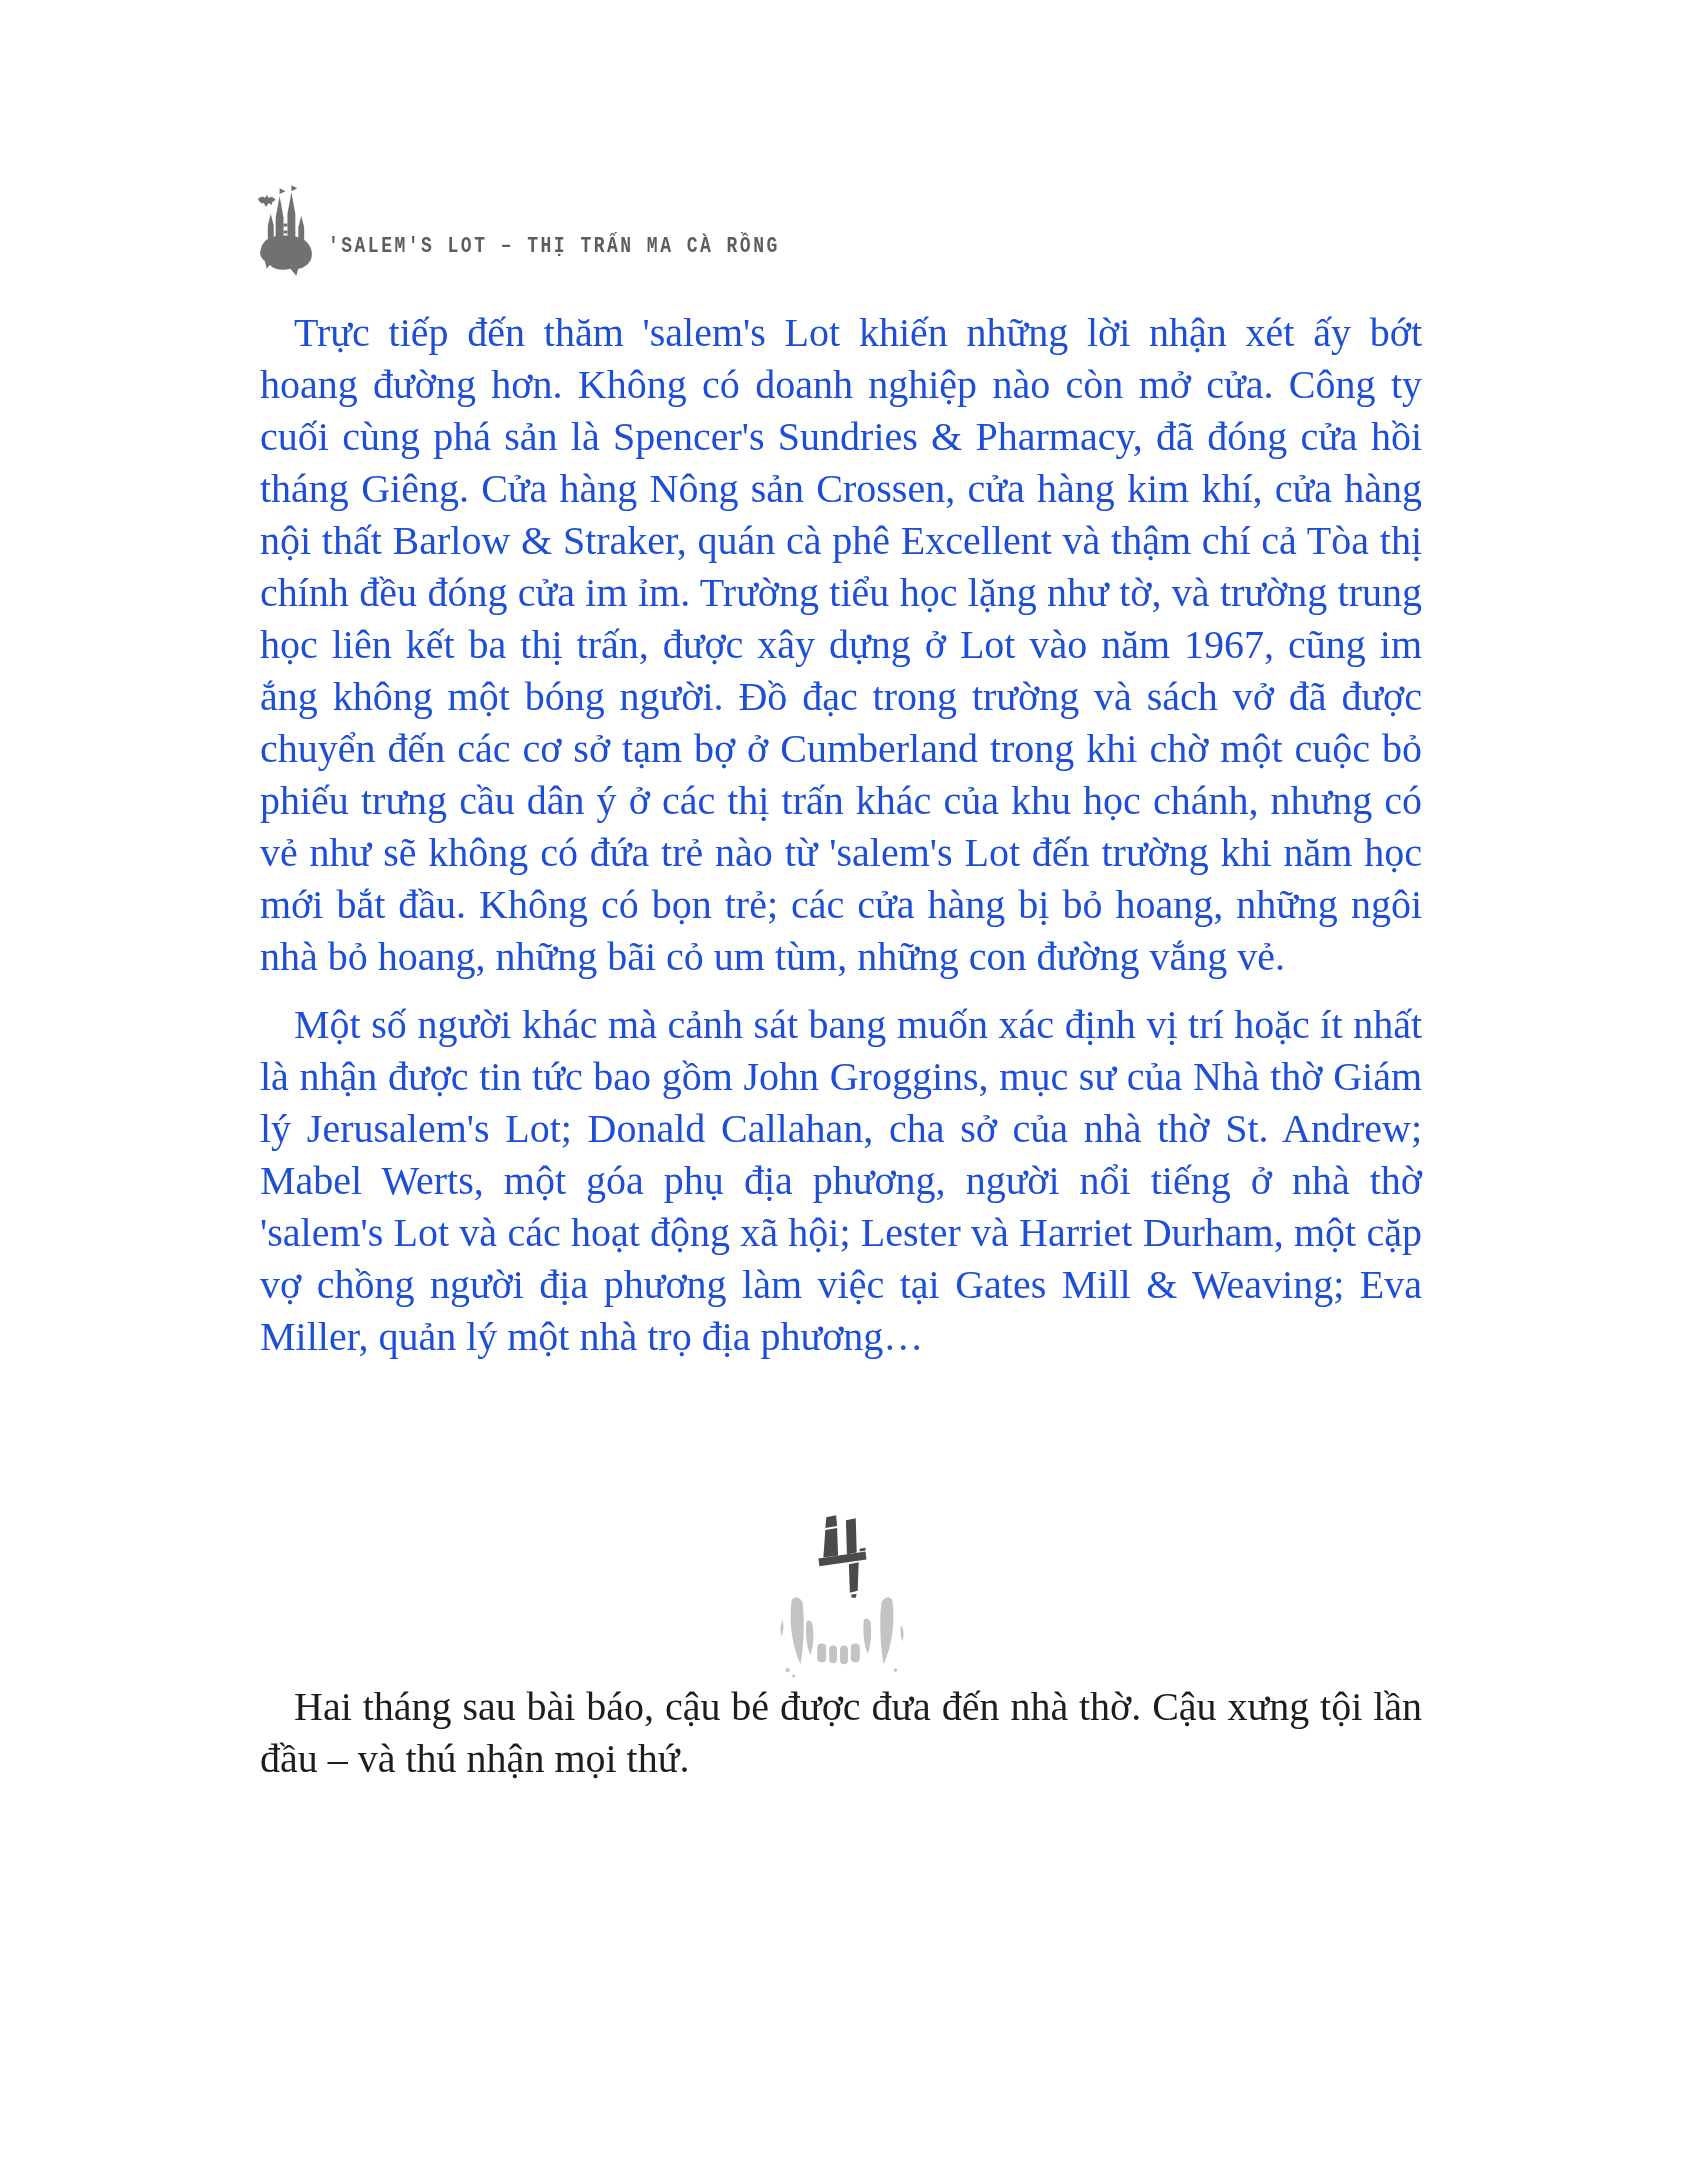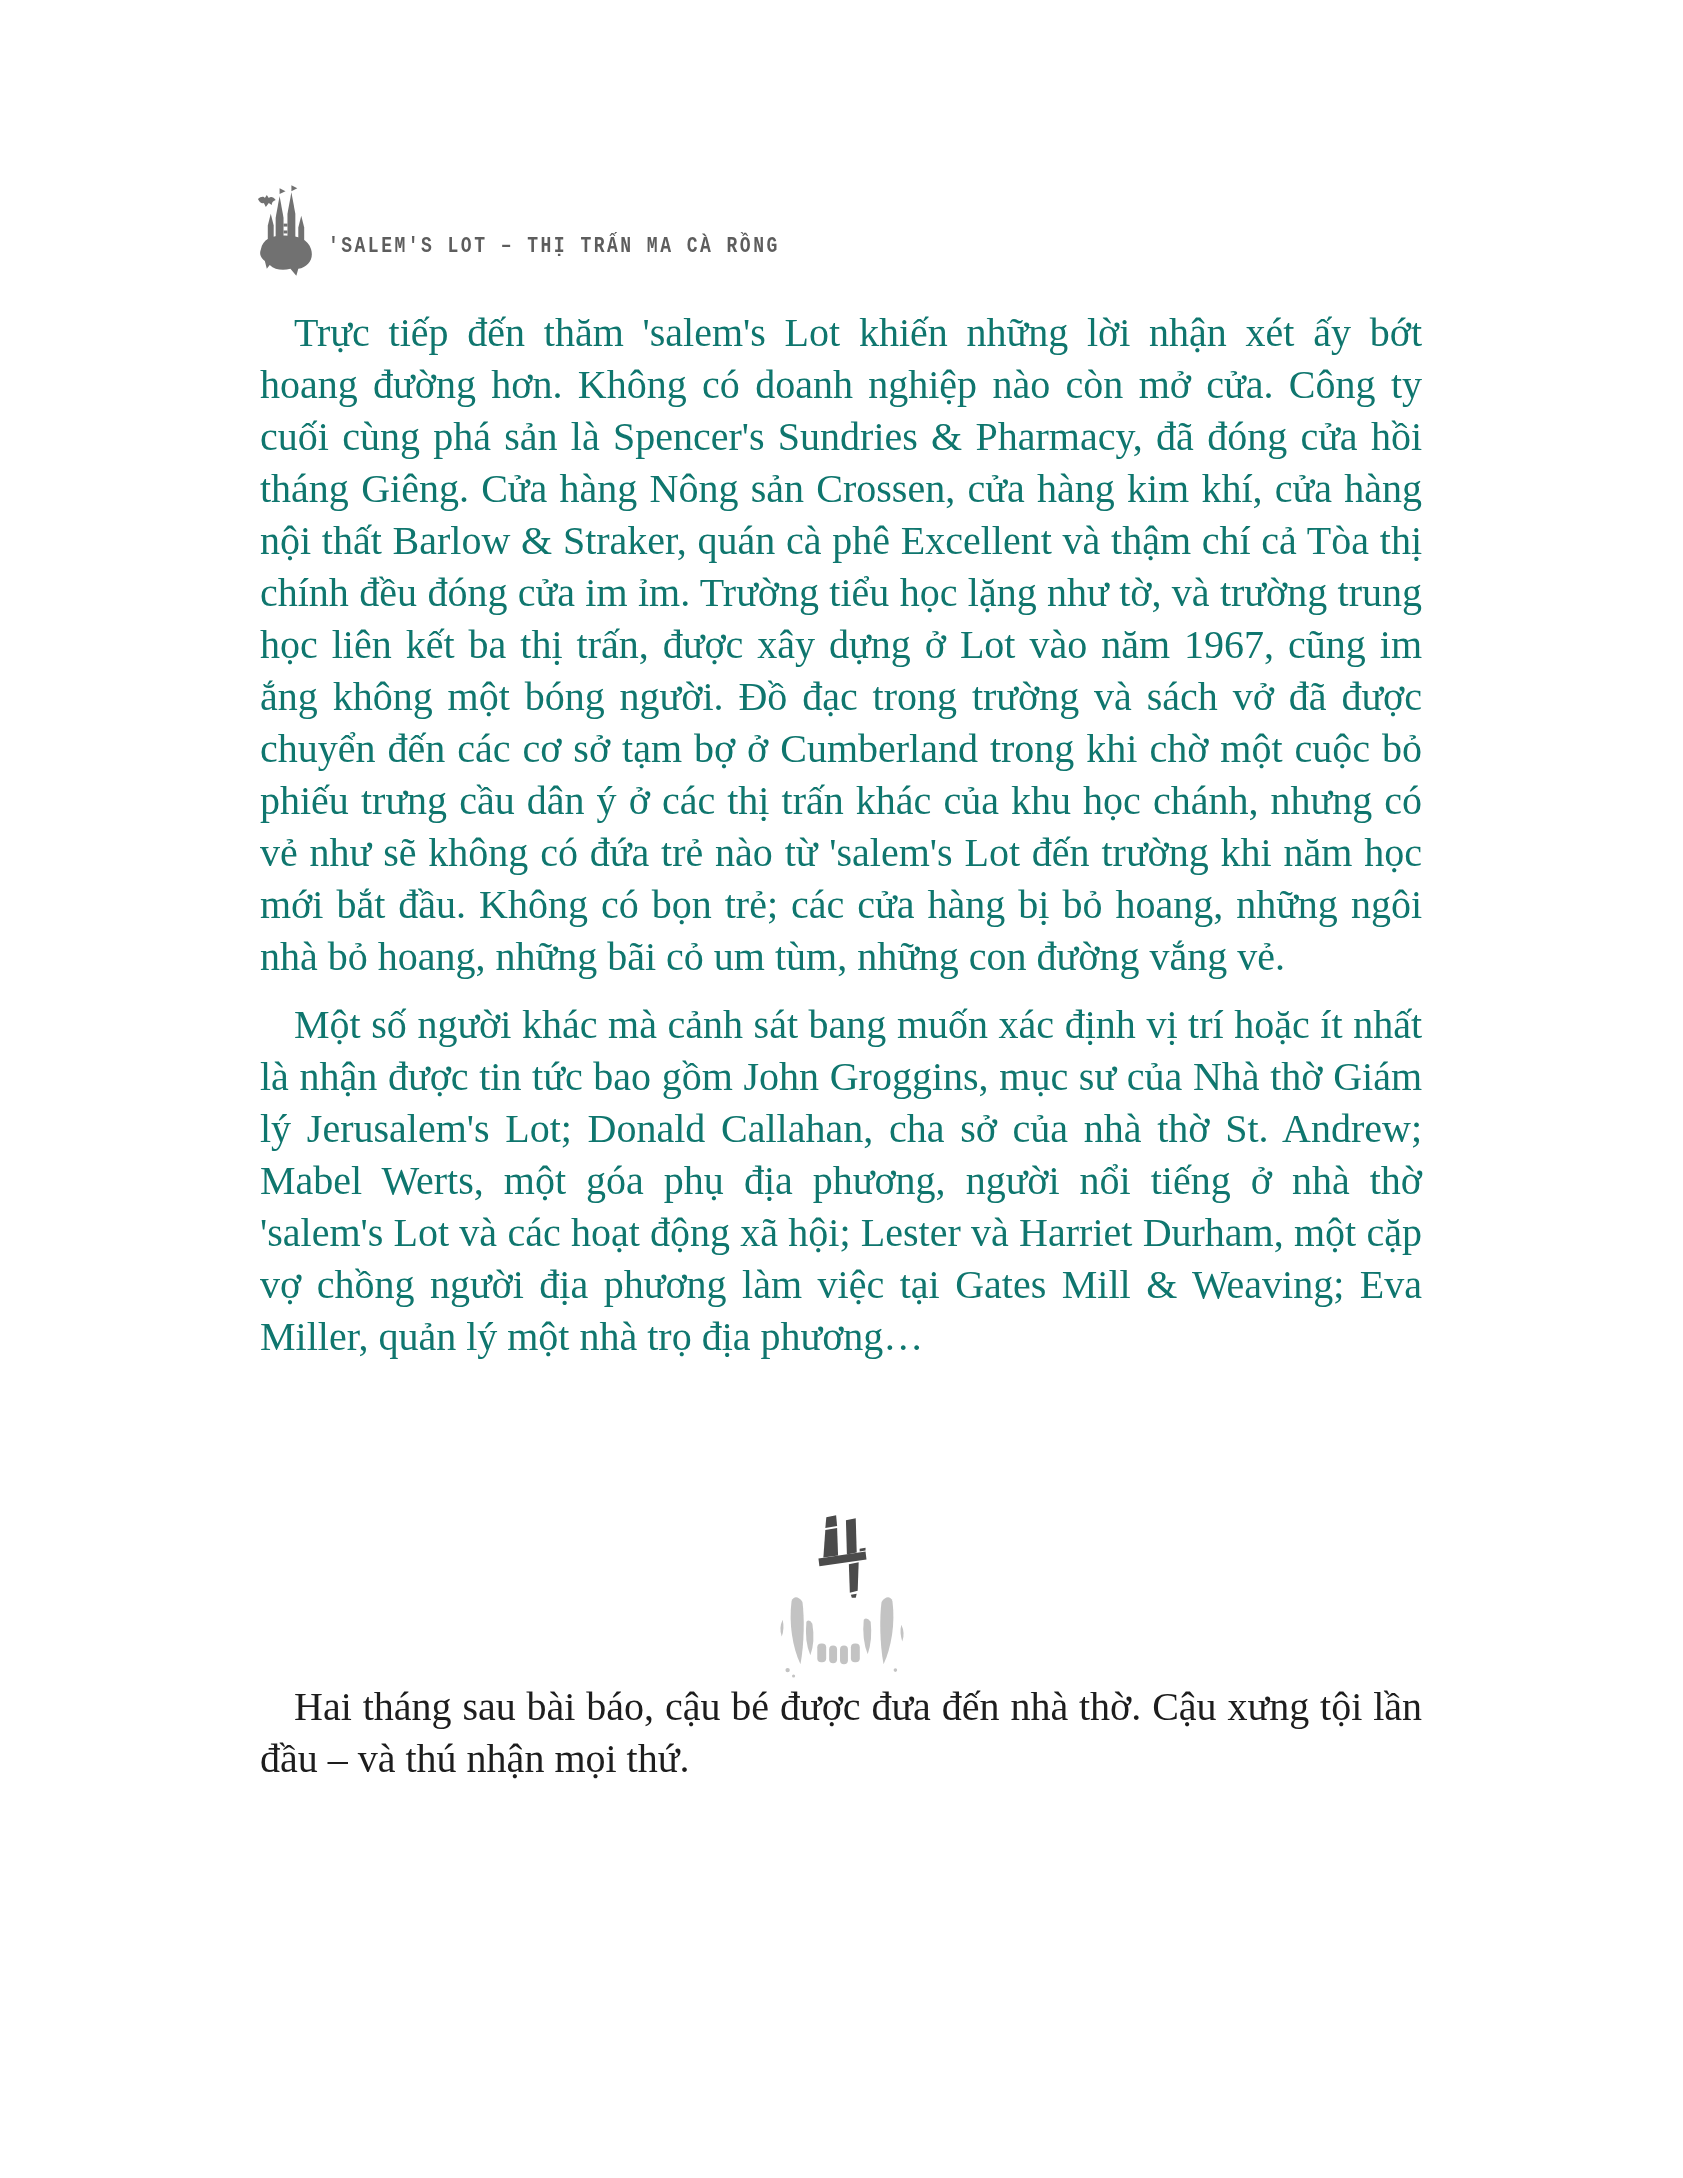--- a/index.html
+++ b/index.html
@@ -33,21 +33,21 @@
     transform: scaleX(0.82);
     transform-origin: left bottom;
   }
 
   
   .text-col {
     position: absolute;
     left: 260px;
     top: 307px;
     width: 1162px;
-    color: #0f766e;
+    color: #1d4ed8;
     font-size: 40px;
     line-height: 52px;
     text-align: justify;
   }
   .para { margin: 0 0 16px 0; text-indent: 34px; }
 
   
   .chapter {
     position: absolute;
     left: 50%;

